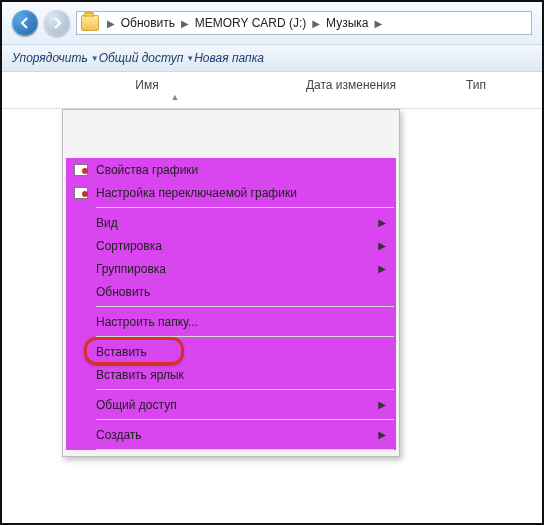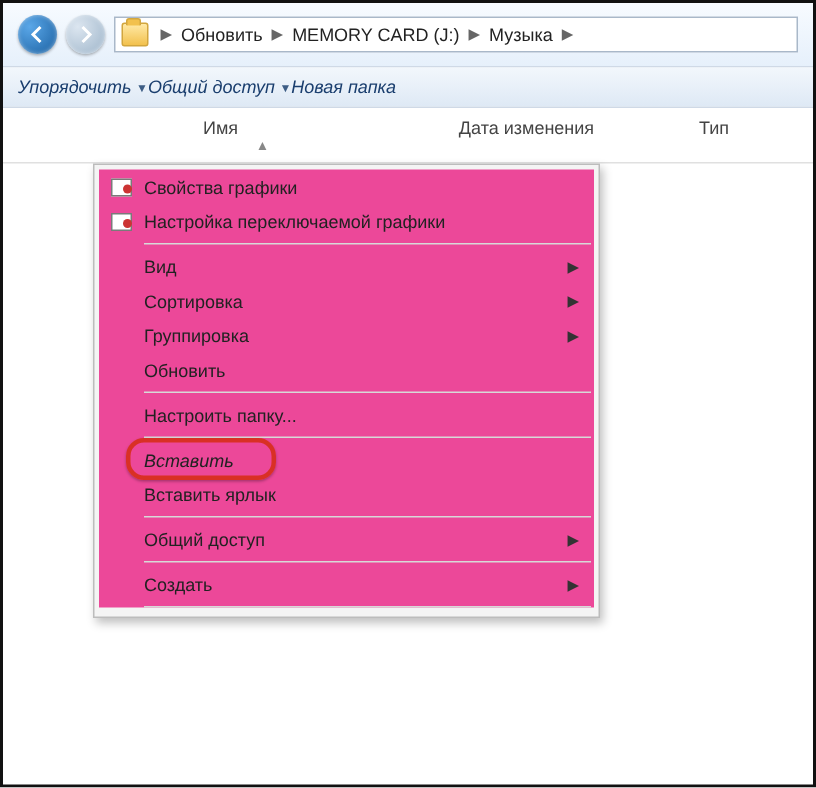--- a/index.html
+++ b/index.html
@@ -29,31 +29,31 @@
 .col-headers .col.name { width: 270px; }
 .col-headers .col.date { width: 138px; }
 .col-headers .col.type { flex: 1; }
 .sort-arrow { font-size: 9px; margin-left: 56px; color: #888; }
 
 
 .content { position: relative; height: 380px; }
 
 
 .context-menu { position: absolute; top: 0; left: 60px; width: 338px; background: #f4f4f4; border: 1px solid #bcbcbc; box-shadow: 2px 3px 6px rgba(0,0,0,.25); padding: 3px; }
-.context-menu .inner { background: #ec4899; }
+.context-menu .inner { background: #d946ef; margin-top: 45px; }
 .menu-row { display: flex; align-items: center; height: 23px; padding: 0 6px 0 30px; color: #222; position: relative; }
 .menu-row.with-icon { padding-left: 6px; }
 .menu-row .mi-icon { width: 18px; height: 16px; margin-right: 6px; display: inline-block; position: relative; }
 .menu-row .mi-icon.gfx::before { content: ""; position: absolute; width: 12px; height: 10px; background: #fff; border: 1px solid #7a7a7a; top: 2px; left: 2px; }
 .menu-row .mi-icon.gfx::after { content: ""; position: absolute; width: 6px; height: 6px; background: #c33; border-radius: 50%; top: 6px; left: 10px; }
 .menu-row .sub { position: absolute; right: 10px; font-size: 10px; color: #333; }
 .menu-row .shortcut { position: absolute; right: 10px; color: #333; }
 .menu-sep { height: 1px; background: #d8d8d8; margin: 3px 2px 3px 30px; }
 
-.highlighted { position: relative; font-style: italic; }
+.highlighted { position: relative; }
 .highlighted .ring { position: absolute; left: 18px; top: -3px; width: 100px; height: 28px; border: 3px solid #d93025; border-radius: 12px; box-shadow: 0 1px 2px rgba(0,0,0,.3); pointer-events: none; }
 
 </style>
 </head>
 <body>
 
 <div class="outer-border">
 
   <div class="nav-bar">
     <div class="nav-btn">

